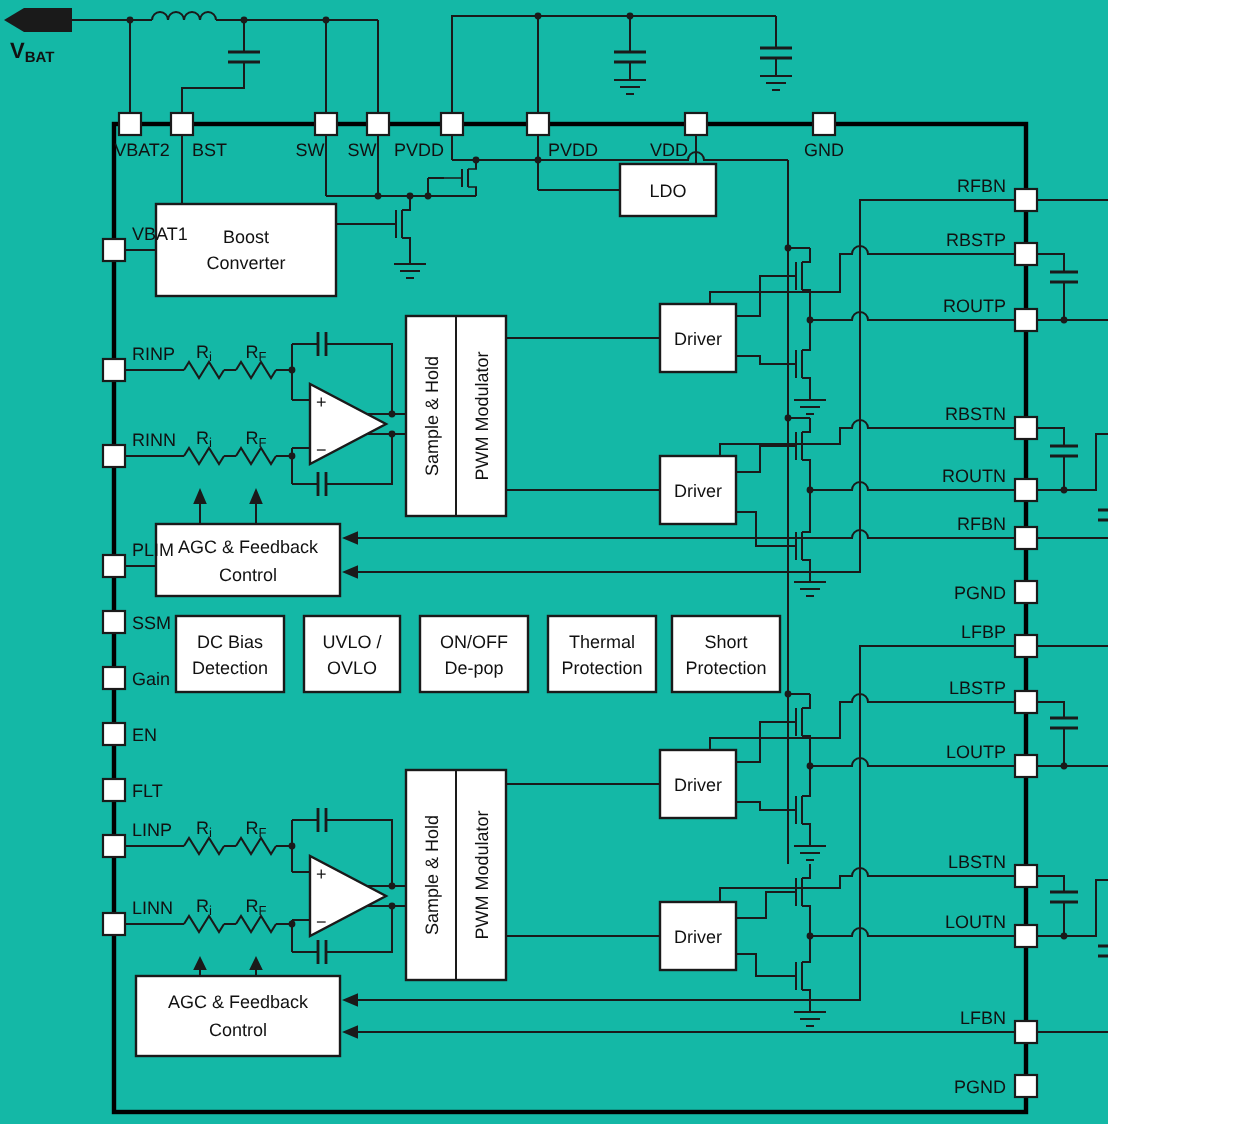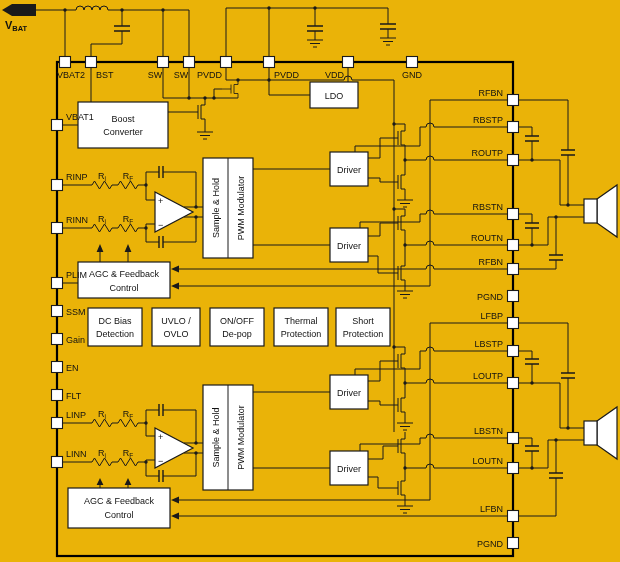--- a/index.html
+++ b/index.html
@@ -1,16 +1,16 @@
 <!DOCTYPE html>
 <html><head>
 <meta charset="utf-8">
 <style>
   html,body{margin:0;padding:0;background:#fff}
-  .stage{width:620px;height:562px;background:#eab308;position:relative;overflow:hidden}
+  .stage{width:554px;height:562px;background:#14b8a6;position:relative;overflow:hidden}
   svg{display:block}
   text{font-family:"Liberation Sans","DejaVu Sans",sans-serif;font-size:9px;fill:#111}
   .sub{font-size:6.5px}
   .vb{font-size:11px;font-weight:bold}
   .vbs{font-size:7.5px;font-weight:bold}
   .w{fill:none;stroke:#1a1a1a;stroke-width:1}
   .c{fill:none;stroke:#1a1a1a;stroke-width:1.4}
   .blk{fill:#fff;stroke:#1a1a1a;stroke-width:1.2}
   .pin{fill:#fff;stroke:#1a1a1a;stroke-width:1.1}
   .chip{fill:none;stroke:#000;stroke-width:2.2}

